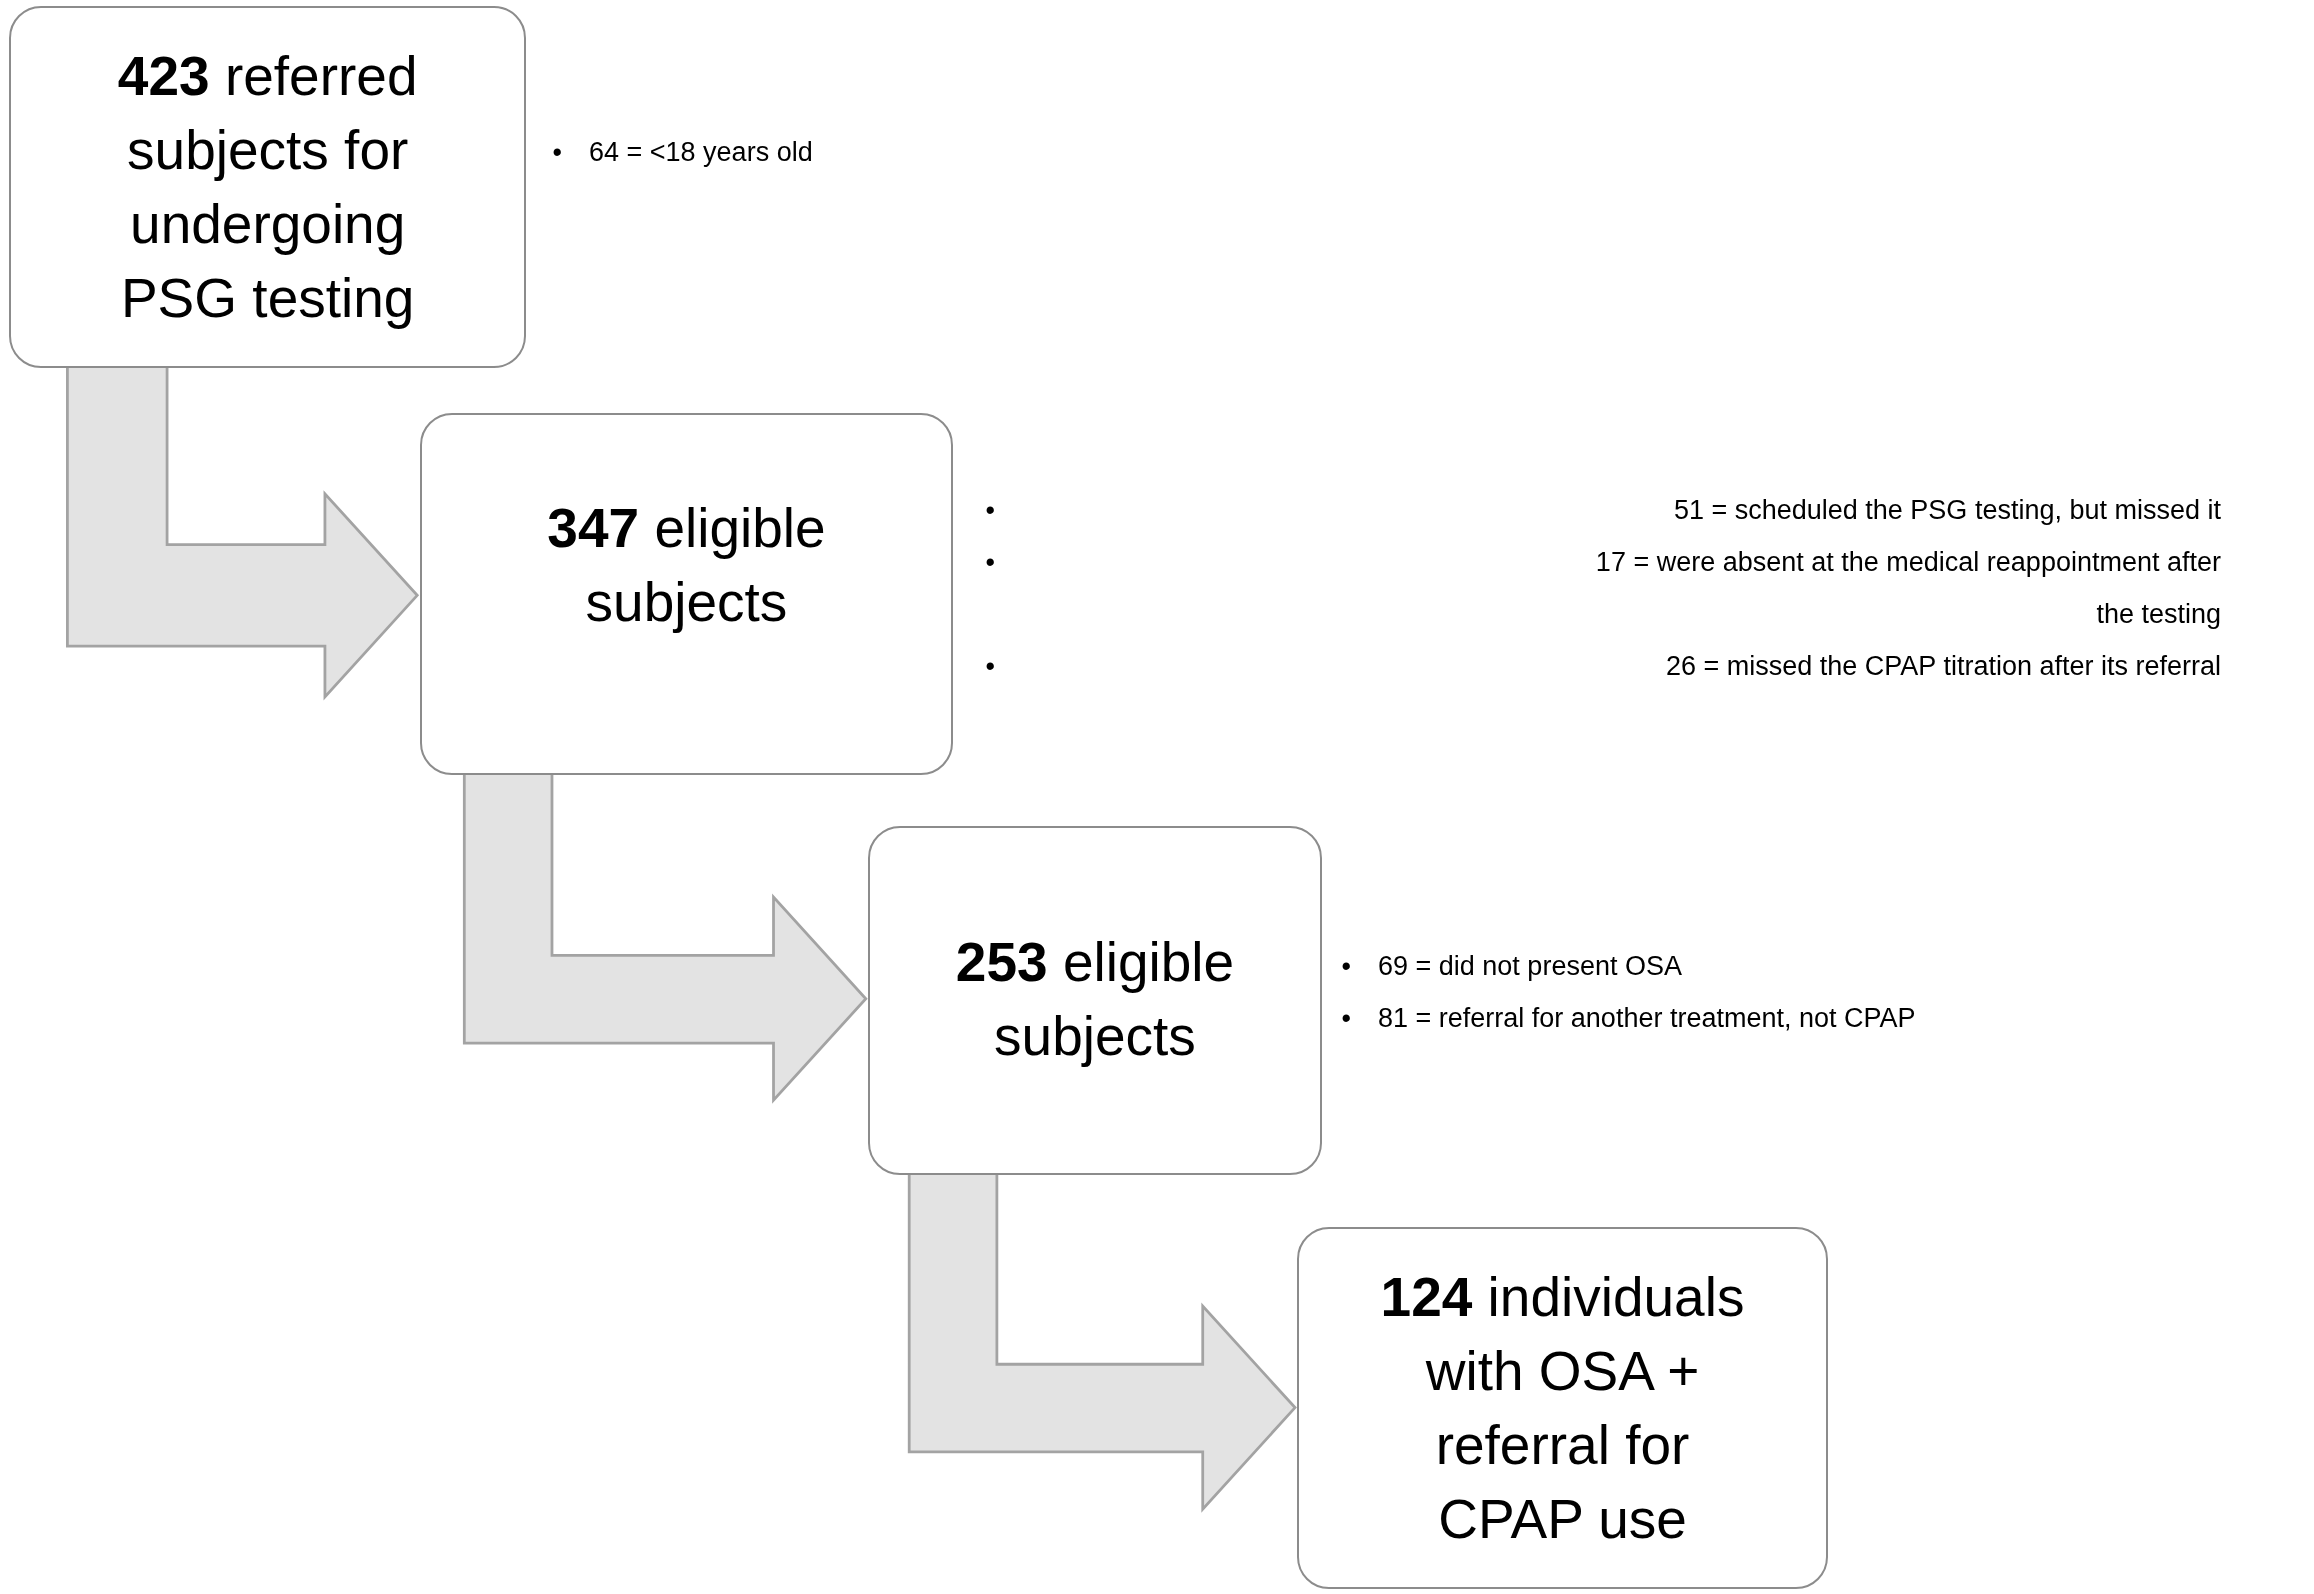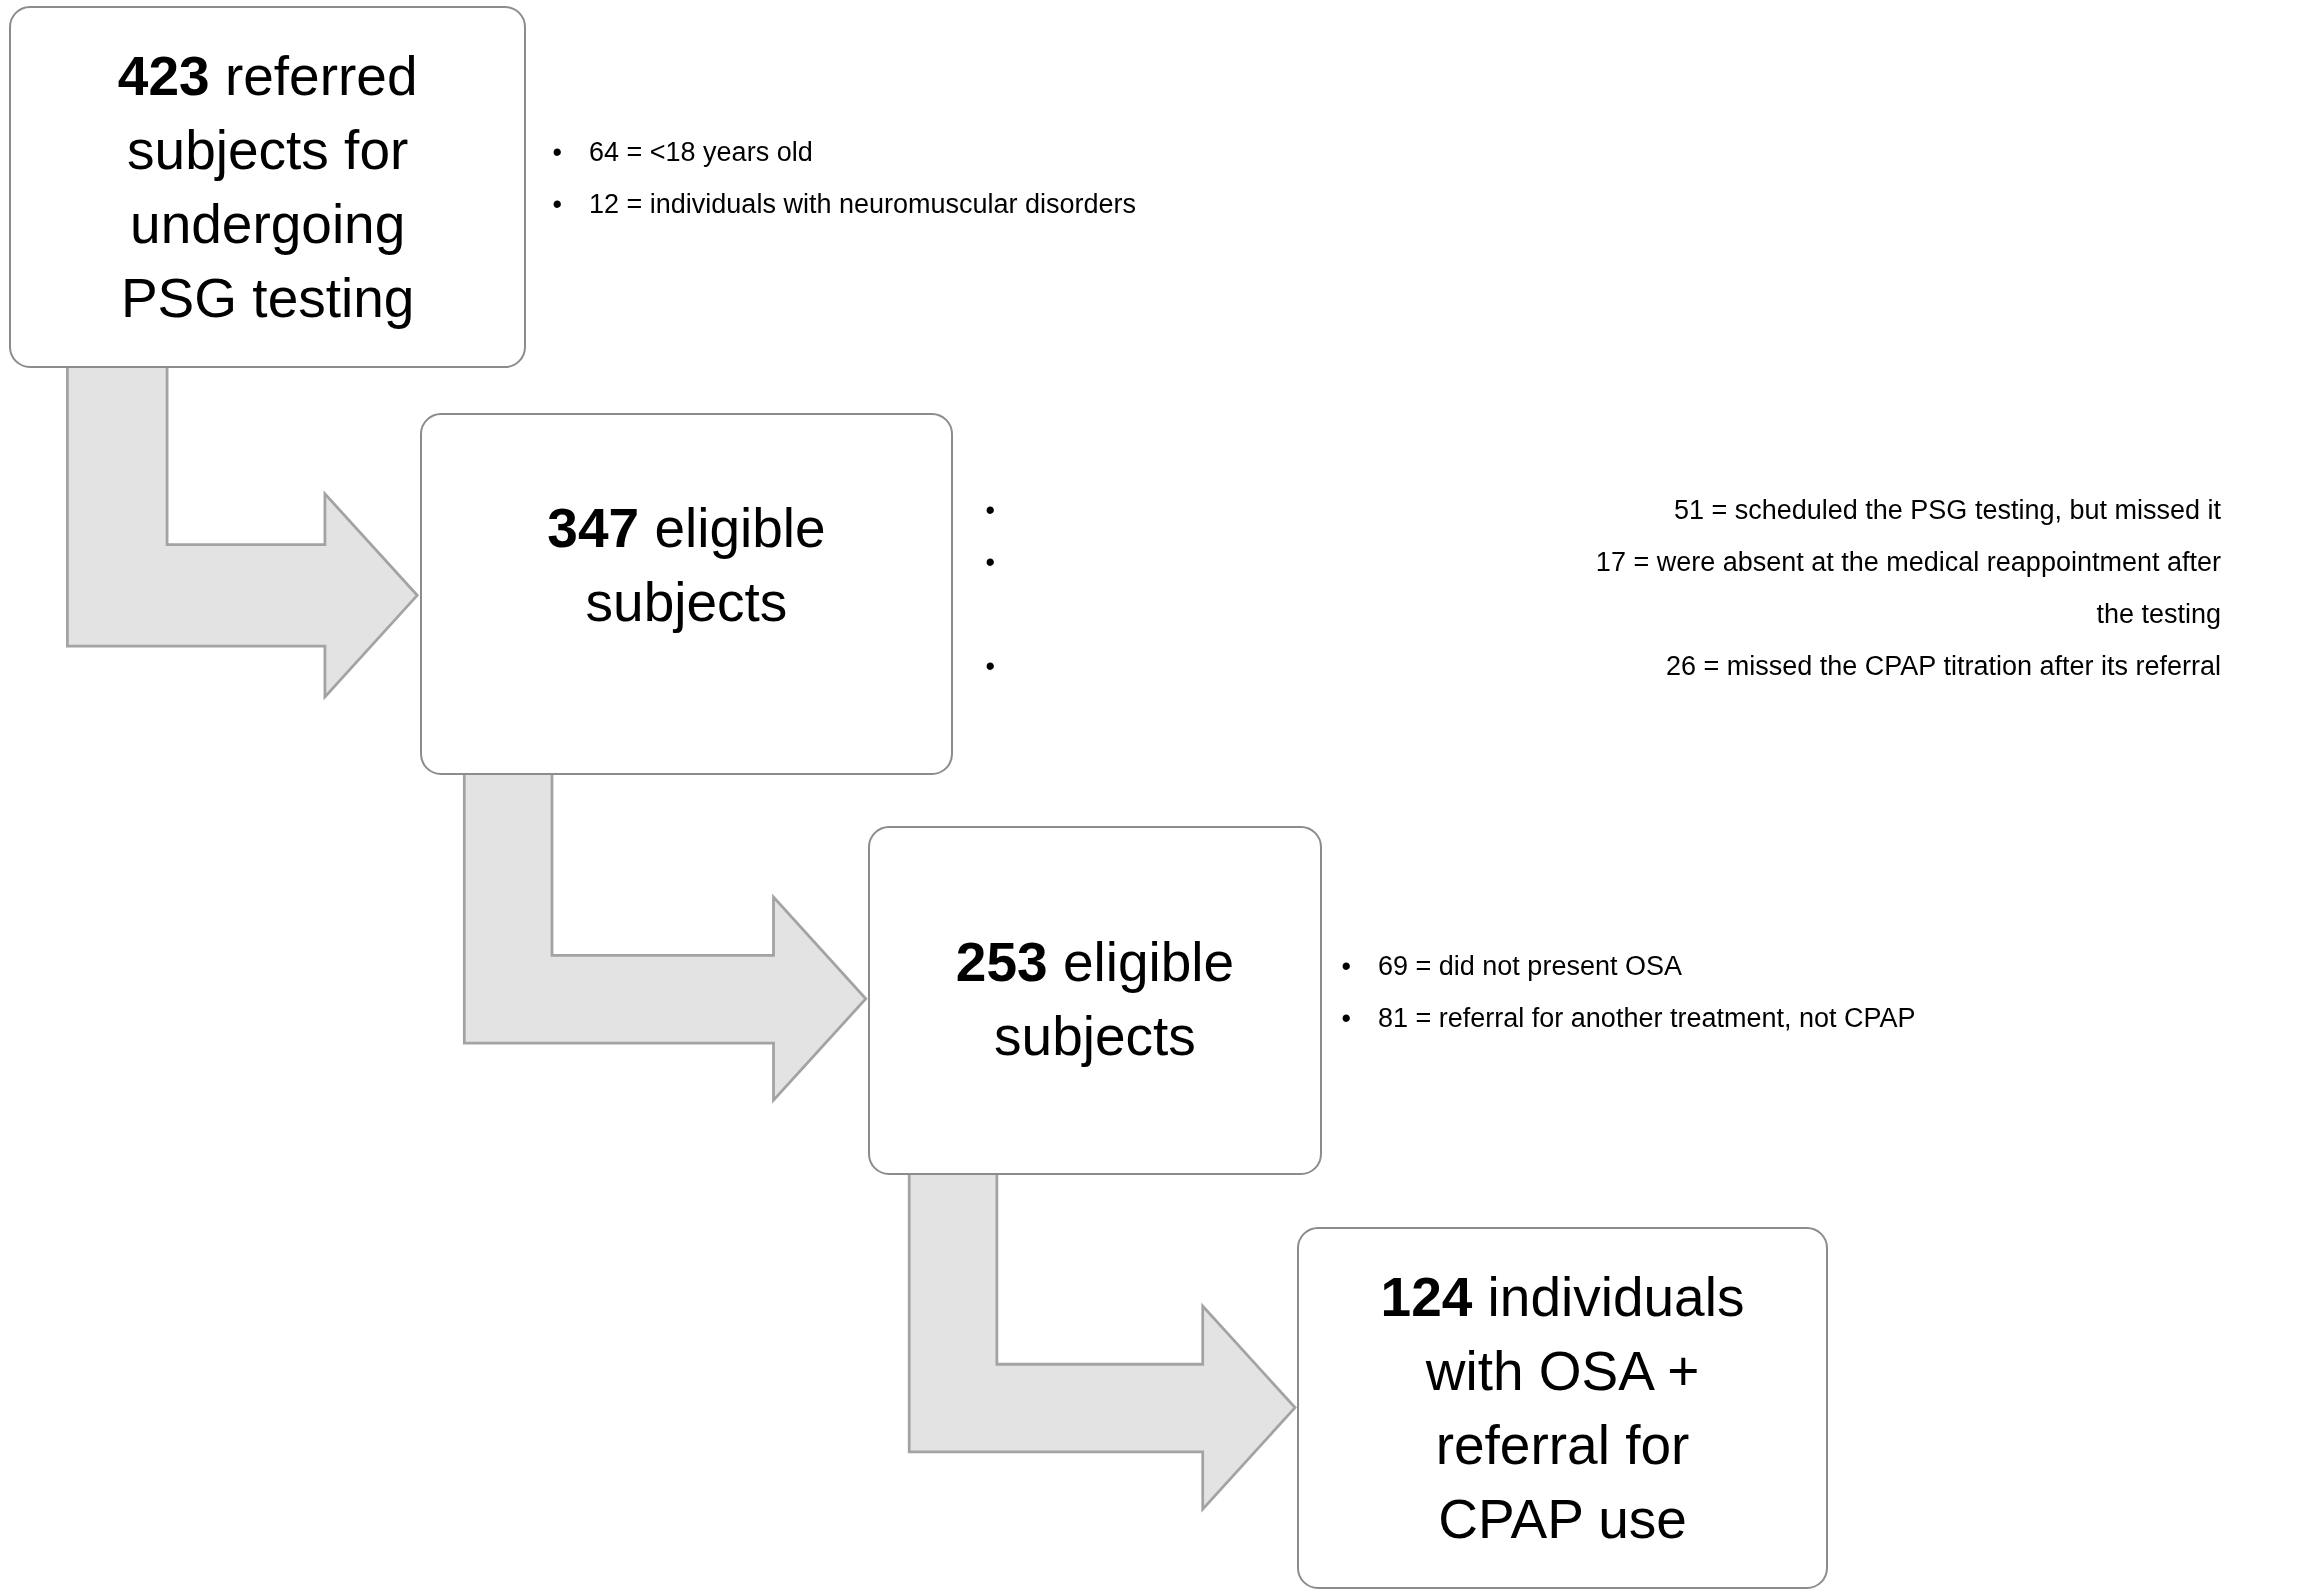--- a/index.html
+++ b/index.html
@@ -13,21 +13,21 @@
   }
   .arrow-layer{
     position:absolute;left:0;top:0;width:2315px;height:1595px;
     z-index:0;
   }
   .flow-box{
     position:absolute;
     box-sizing:border-box;
     background:#ffffff;
     border:2.8px solid #8c8c8c;
-    border-radius:21px;
+    border-radius:32px;
     display:flex;
     flex-direction:column;
     justify-content:center;
     align-items:center;
     text-align:center;
     font-size:55px;
     line-height:74px;
     z-index:1;
     padding:9.2px 22px;
   }
@@ -90,21 +90,20 @@
 
   <div id="box4" class="flow-box">
     <div class="box-text"><span class="num">124</span><span> individuals
 with OSA +
 referral for
 CPAP use</span></div>
   </div>
 
   <ul id="list1" class="excl-list nowrap">
     <li>64 = &lt;18 years old</li>
-    <li>12 = individuals with neuromuscular disorders</li>
   </ul>
 
   <ul id="list2" class="excl-list">
     <li>51 = scheduled the PSG testing, but missed it</li>
     <li>17 = were absent at the medical reappointment after
 the testing</li>
     <li>26 = missed the CPAP titration after its referral</li>
   </ul>
 
   <ul id="list3" class="excl-list nowrap">

